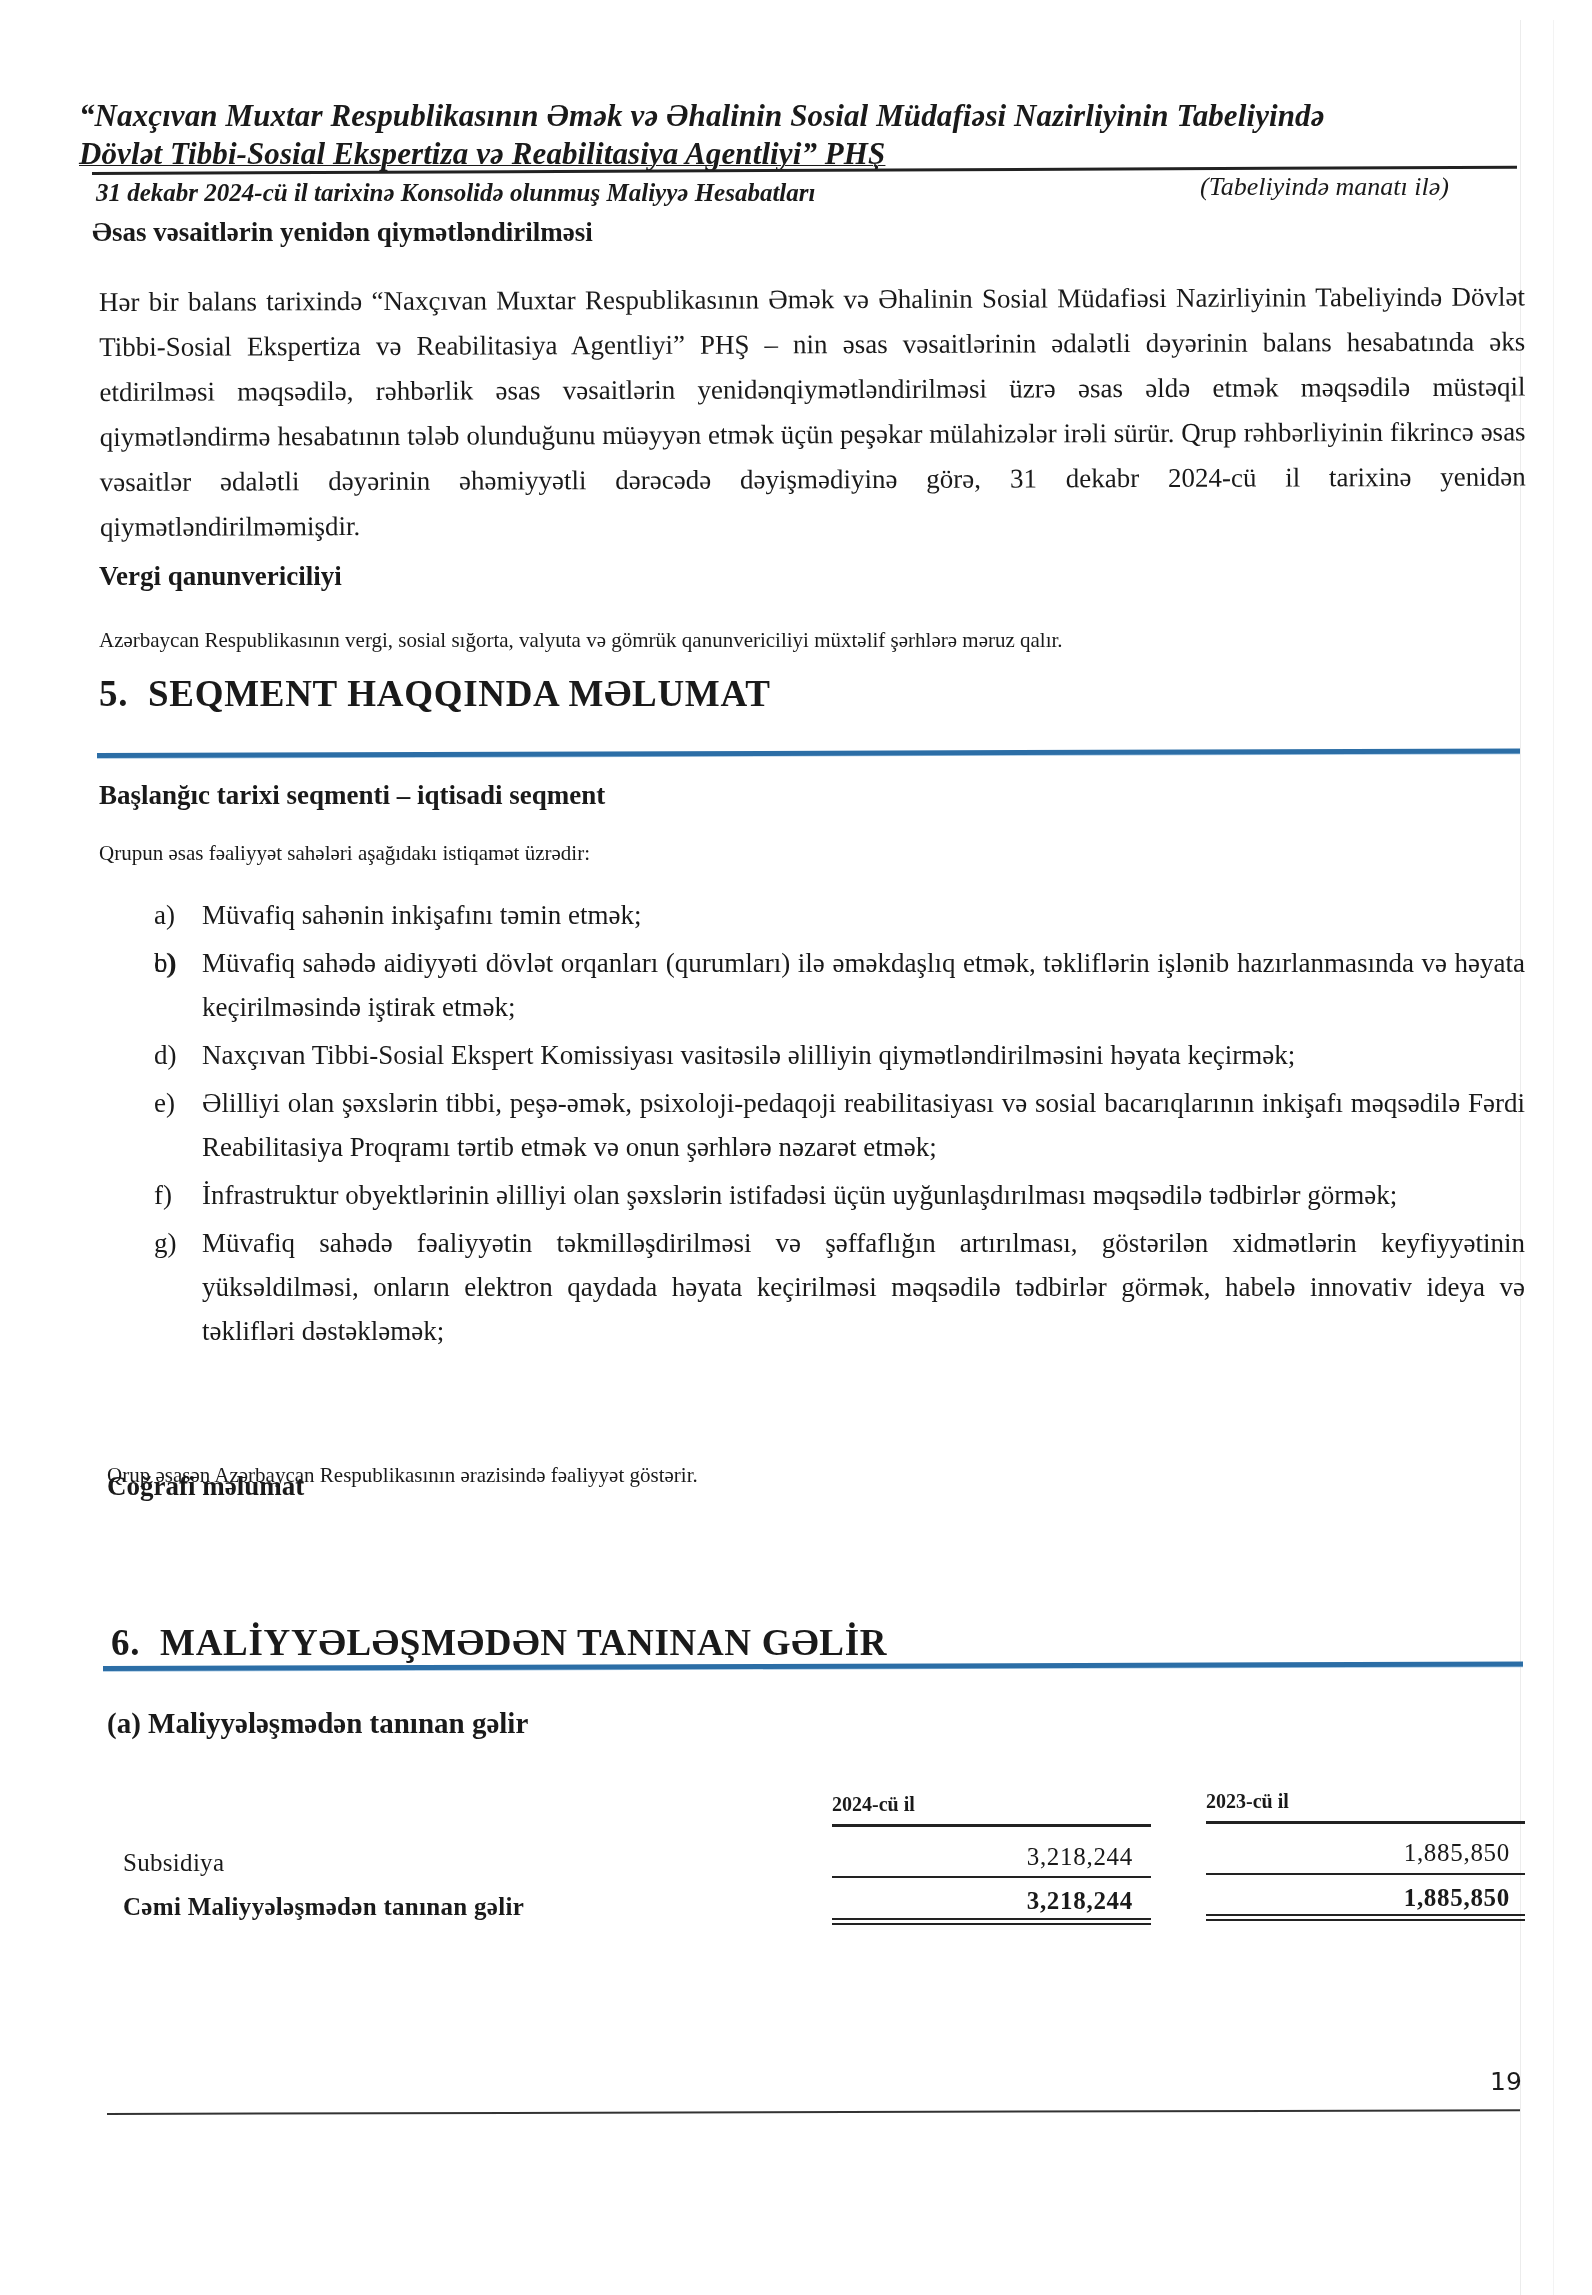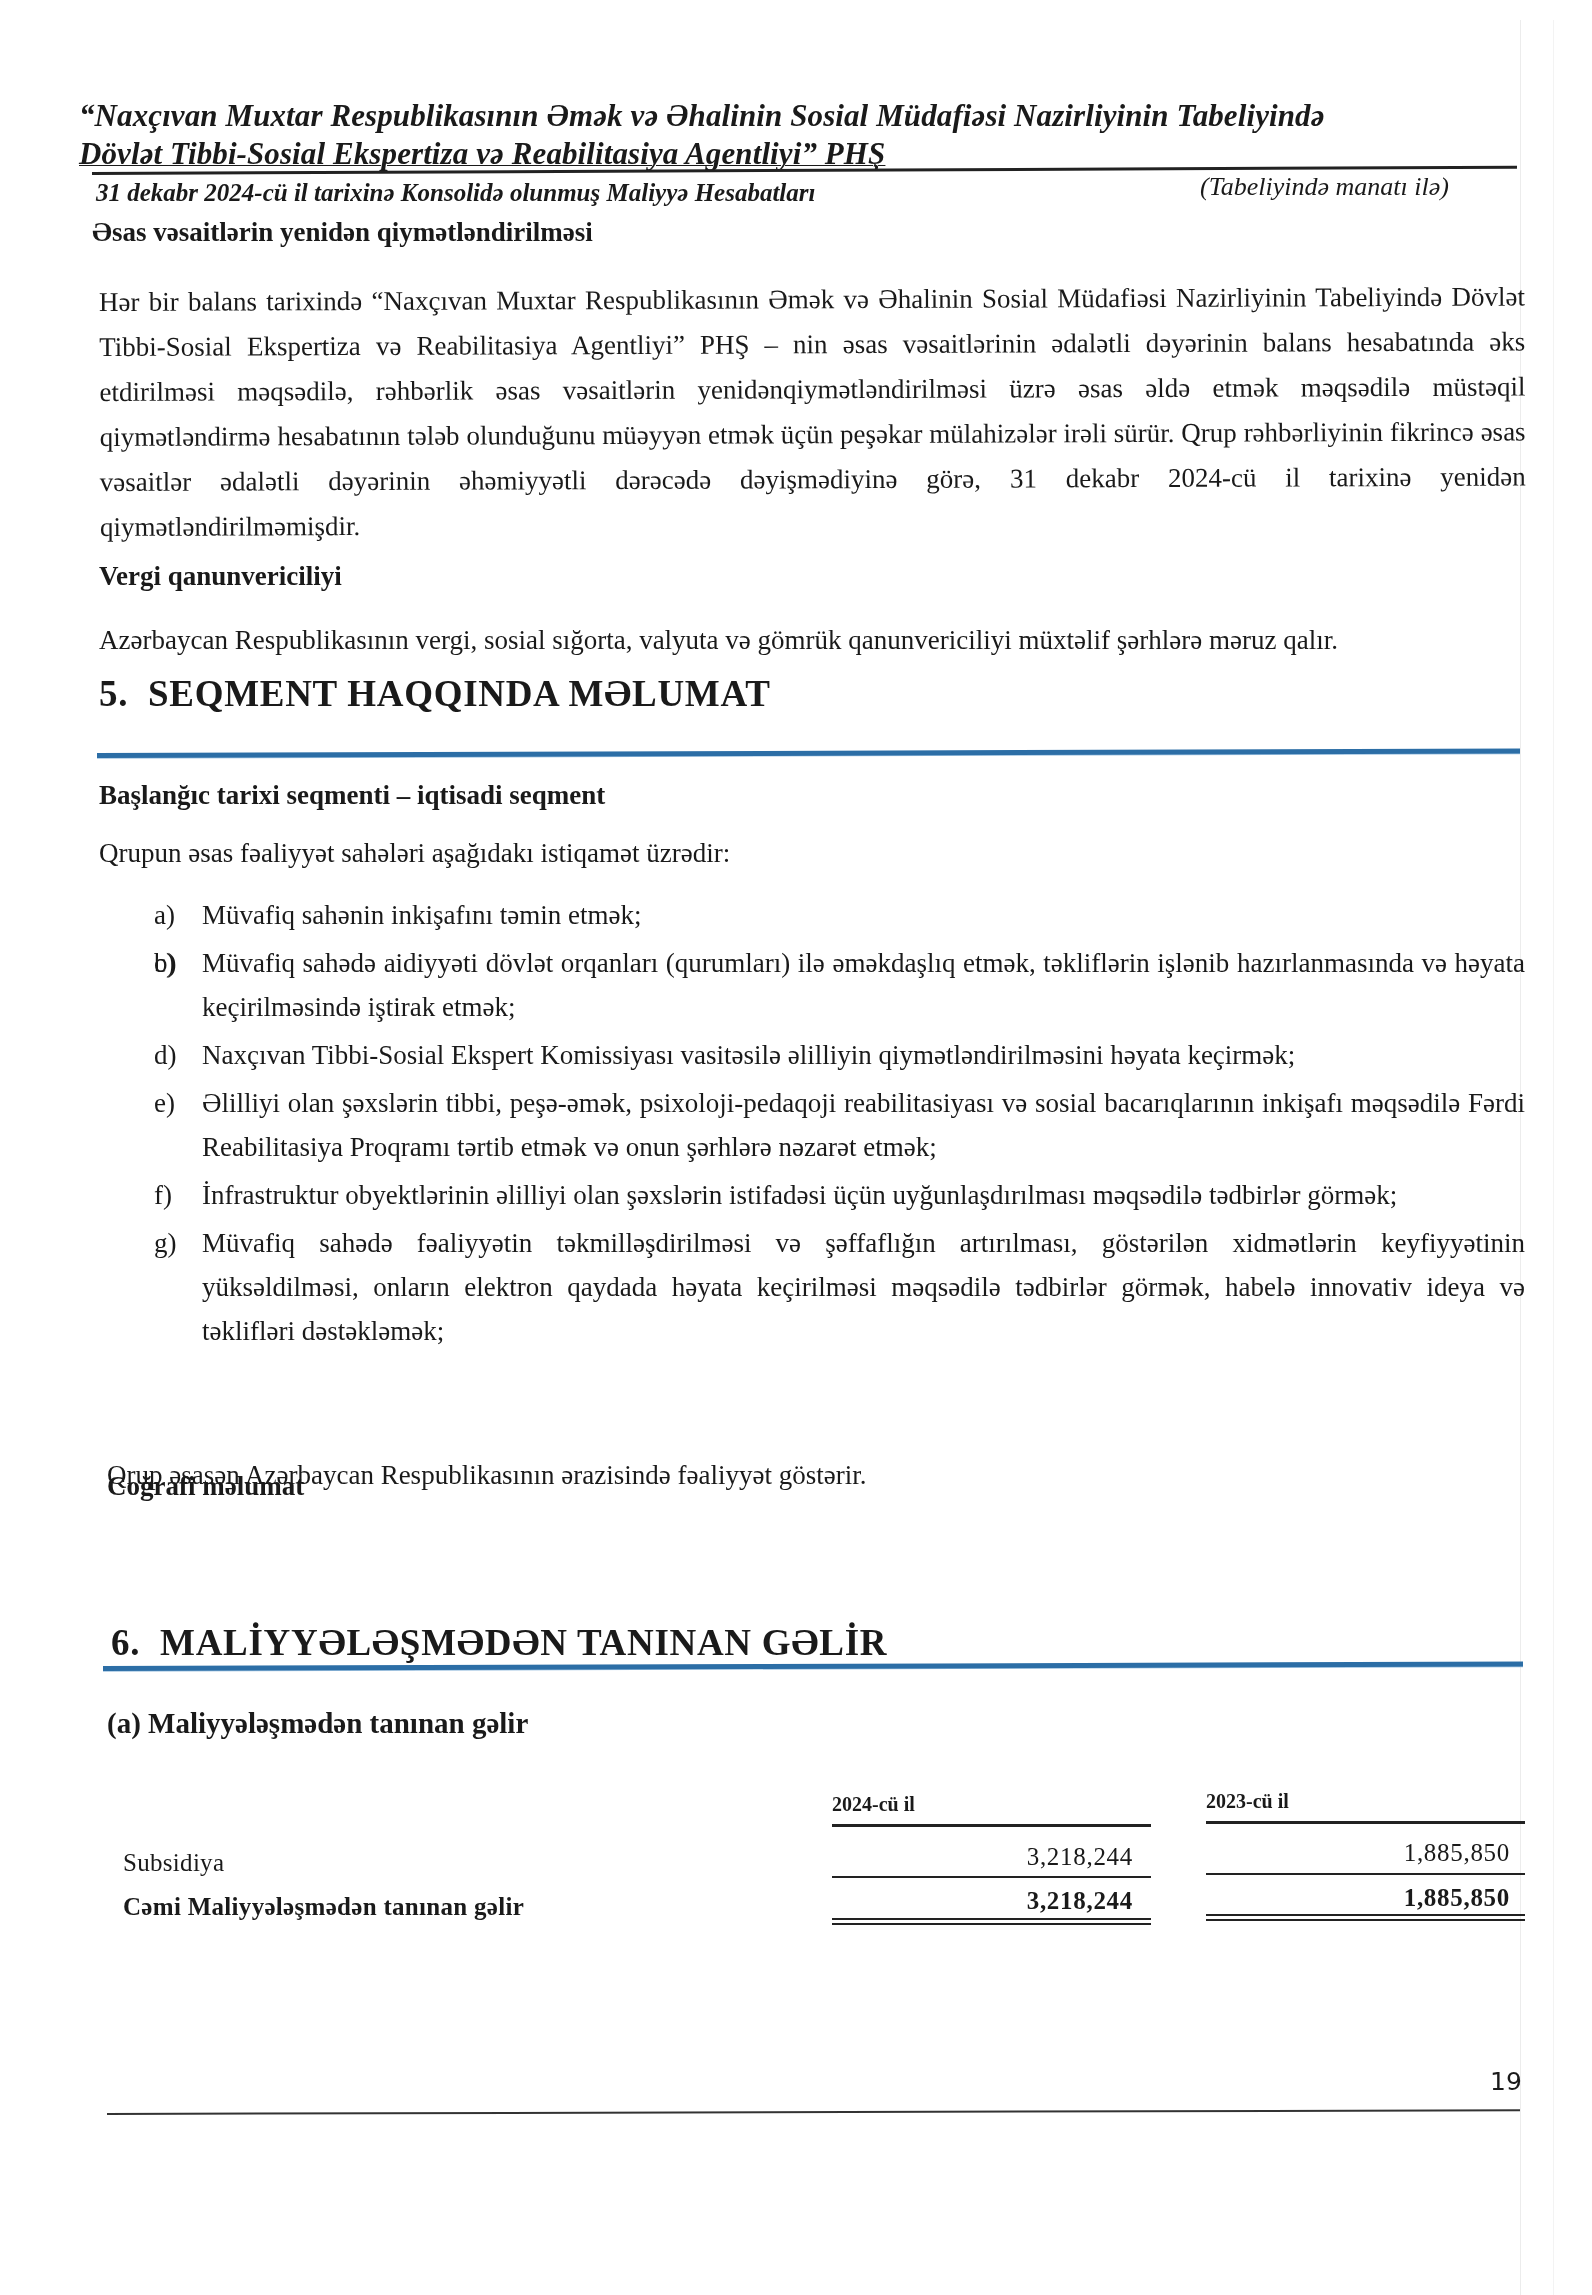--- a/index.html
+++ b/index.html
@@ -11,21 +11,21 @@
   .edge-line { position: absolute; top: 20px; bottom: 0; width: 1.3px; background: #ececec; }
 
   
   .hdr-title { left: 79px; font-style: italic; font-weight: bold; font-size: 31px; line-height: 37px; letter-spacing: 0.1px; }
   .hdr-rule { left: 92px; width: 1425px; height: 2.7px; background: #222; top: 172px; transform: rotate(-0.25deg); transform-origin: left center; }
   .hdr-sub { left: 96px; top: 176px; font-style: italic; font-weight: bold; font-size: 25px; line-height: 33px; }
   .hdr-curr { left: 1200px; top: 170px; font-style: italic; font-size: 26px; line-height: 33px; }
   .sec-sub { left: 92px; font-weight: bold; font-size: 27px; line-height: 35px; }
 
   .para { left: 99px; width: 1426px; font-size: 27px; line-height: 45px; text-align: justify; transform: rotate(-0.22deg); transform-origin: left top; }
-  .line { position: absolute; font-size: 27px; line-height: 35px; white-space: nowrap; font-family: Liberation Serif, serif; }
+  .line { position: absolute; font-size: 21px; line-height: 35px; white-space: nowrap; font-family: Liberation Serif, serif; }
 
   .h-sec { font-weight: bold; font-size: 37px; line-height: 44px; letter-spacing: 0.7px; }
   .blue-rule { height: 4.7px; background: #2c6ea6; box-shadow: 0 0.7px 0 #9ec2e0; transform: rotate(-0.18deg); transform-origin: left center; }
 
   .list { position: absolute; left: 99px; width: 1426px; font-size: 27px; line-height: 44px; }
   .li { position: relative; padding-left: 103px; text-align: justify; margin-bottom: 4px; }
   .li .lbl { position: absolute; left: 55px; top: 0; }
 
   
   .tbl-col-h { font-weight: bold; font-size: 20px; line-height: 33px; text-align: left; width: 320px; }

